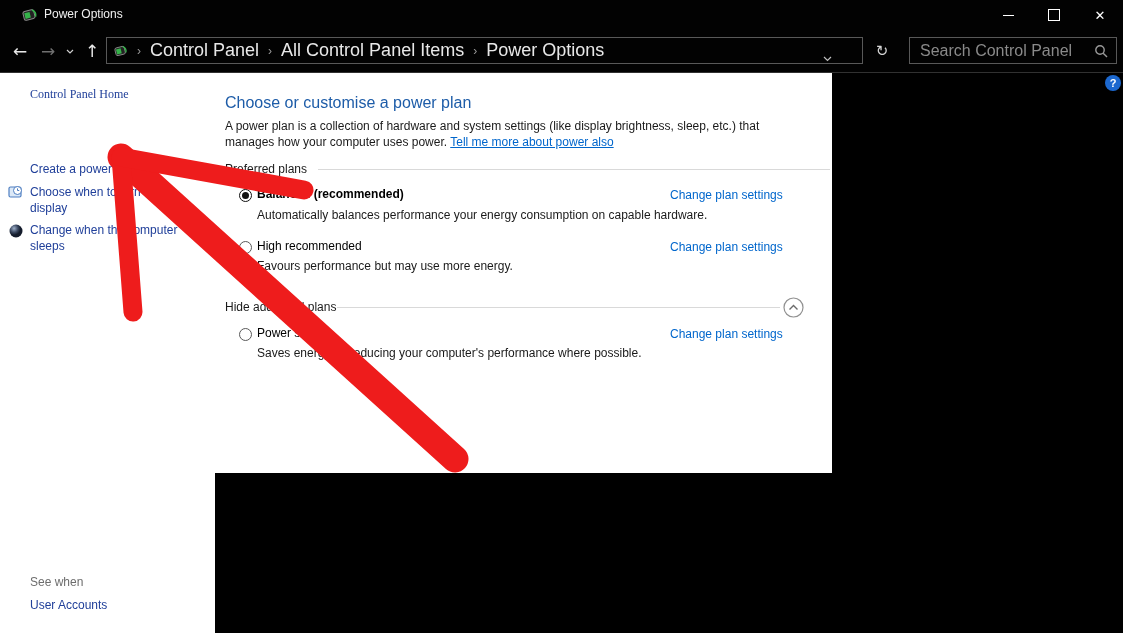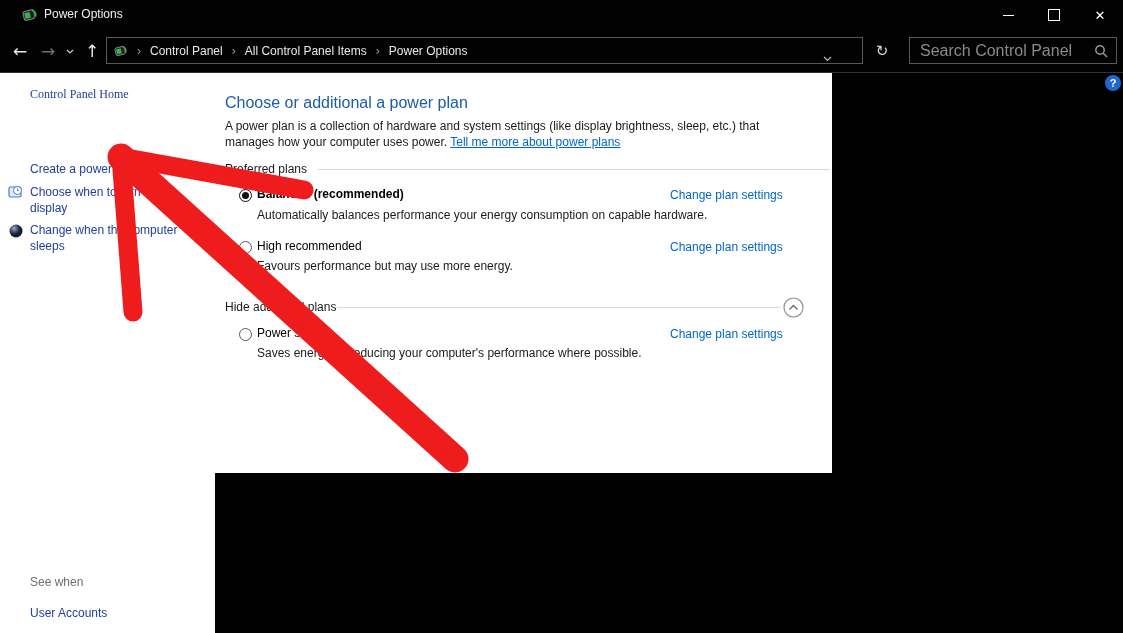--- a/index.html
+++ b/index.html
@@ -20,40 +20,40 @@
   
   .navbar{position:absolute;left:0;top:30px;width:1123px;height:42px;background:var(--c-chrome_bg,#000);
           border-bottom:1px solid #313131;}
   .nav-btn{position:absolute;top:0;height:42px;display:flex;align-items:center;justify-content:center;color:#e8e8e8;}
   .arrow-glyph{font-family:"DejaVu Sans",sans-serif;font-size:17px;}
   .dim{color:#6f6f6f;}
   .addressbar{position:absolute;left:106px;top:7px;width:757px;height:27px;border:1px solid #585858;
               display:flex;align-items:center;box-sizing:border-box;}
   .crumb-icon{width:14px;height:14px;margin-left:7px;flex:0 0 auto;}
   .crumb-sep{color:#9a9a9a;font-size:12px;margin:0 9px;}
-  .crumb{color:#e8e8e8;font-size:12px;white-space:nowrap;}
+  .crumb{color:#e8e8e8;font-size:18px;white-space:nowrap;}
   .addr-drop{position:absolute;right:22px;top:0;height:42px;width:26px;display:flex;align-items:center;justify-content:center;}
   .refresh-btn{position:absolute;left:868px;top:0;height:42px;width:28px;display:flex;align-items:center;justify-content:center;
                color:#d4d4d4;font-size:15px;font-family:"DejaVu Sans",sans-serif;}
   .searchbox{position:absolute;left:909px;top:7px;width:208px;height:27px;border:1px solid #585858;box-sizing:border-box;}
   .searchbox input{position:absolute;left:0;top:0;width:170px;height:100%;background:transparent;border:none;outline:none;
                    color:#cfcfcf;font-size:16px;padding:0 0 0 10px;font-family:"Liberation Sans",sans-serif;}
   .searchbox input::placeholder{color:#8a8a8a;opacity:1;}
   .search-mag{position:absolute;right:8px;top:6px;}
 
   
   .panel-sidebar{position:absolute;left:0;top:73px;width:215px;height:560px;background:var(--c-content_bg,#fff);}
   .panel-main{position:absolute;left:0;top:73px;width:832px;height:400px;background:var(--c-content_bg,#fff);}
 
   
   .side-home{position:absolute;left:30px;top:87px;font-size:12px;color:var(--c-sidebar_link,#21409a);font-family:Liberation Serif, serif;}
   .side-task{position:absolute;left:30px;width:165px;font-size:12px;line-height:16px;color:var(--c-sidebar_link,#21409a);cursor:pointer;}
   .task-icon{position:absolute;left:8px;width:16px;height:16px;}
   .see-also{position:absolute;left:30px;top:575px;font-size:12px;color:var(--c-secondary_text,#6d6d6d);}
-  .user-accounts{position:absolute;left:30px;top:598px;font-size:12px;color:var(--c-sidebar_link,#21409a);cursor:pointer;margin-top:8px;}
+  .user-accounts{position:absolute;left:30px;top:598px;font-size:12px;color:var(--c-sidebar_link,#21409a);cursor:pointer;}
 
   
   .page-heading{position:absolute;left:225px;top:94px;font-size:16px;color:var(--c-heading,#1d5ca8);}
   .intro{position:absolute;left:225px;top:118px;width:585px;font-size:12px;line-height:16px;color:#1a1a1a;}
   a.blue-link{color:var(--c-link,#06c);text-decoration:underline;cursor:pointer;}
   .group-label{position:absolute;font-size:12px;color:#1a1a1a;}
   .group-line{position:absolute;height:1px;background:#d9d9d9;}
   .plan-name{position:absolute;font-size:12px;color:#000;cursor:pointer;}
   .plan-name.bold{font-weight:bold;}
   .plan-desc{position:absolute;font-size:12px;color:#1a1a1a;}
@@ -162,22 +162,22 @@
           <stop offset="60%" stop-color="#3c4a63"></stop>
           <stop offset="100%" stop-color="#141c2c"></stop>
         </radialGradient>
       </defs>
     <circle cx="8" cy="8" r="6.5" fill="url(#sg)"></circle>
   </svg>
   <div class="side-task" style="top:222px;width:172px;">Change when the computer sleeps</div>
   <div class="see-also">See when</div>
   <div class="user-accounts">User Accounts</div>
 
-  <div class="page-heading">Choose or additional a power plan</div>
-  <div class="intro"><span>A power plan is a collection of hardware and system settings (like display brightness, sleep, etc.) that manages how your computer uses power. </span><a class="blue-link">Tell me more about power plans</a></div>
+  <div class="page-heading">Choose or customise a power plan</div>
+  <div class="intro"><span>A power plan is a collection of hardware and system settings (like display brightness, sleep, etc.) that manages how your computer uses power. </span><a class="blue-link">Tell me more about power also</a></div>
 
   <div class="group-label" style="left:225px;top:162px;">Preferred plans</div>
   <div class="group-line" style="left:318px;top:169px;width:512px;"></div>
 
   <div class="radio selected" style="top:189px;"></div>
   <div class="plan-name bold" style="left:257px;top:187px;">Balanced (recommended)</div>
   <a class="plan-action" style="top:188px;">Change plan settings</a>
   <div class="plan-desc" style="left:257px;top:208px;">Automatically balances performance your energy consumption on capable hardware.</div>
 
   <div class="radio" style="top:241px;"></div>

